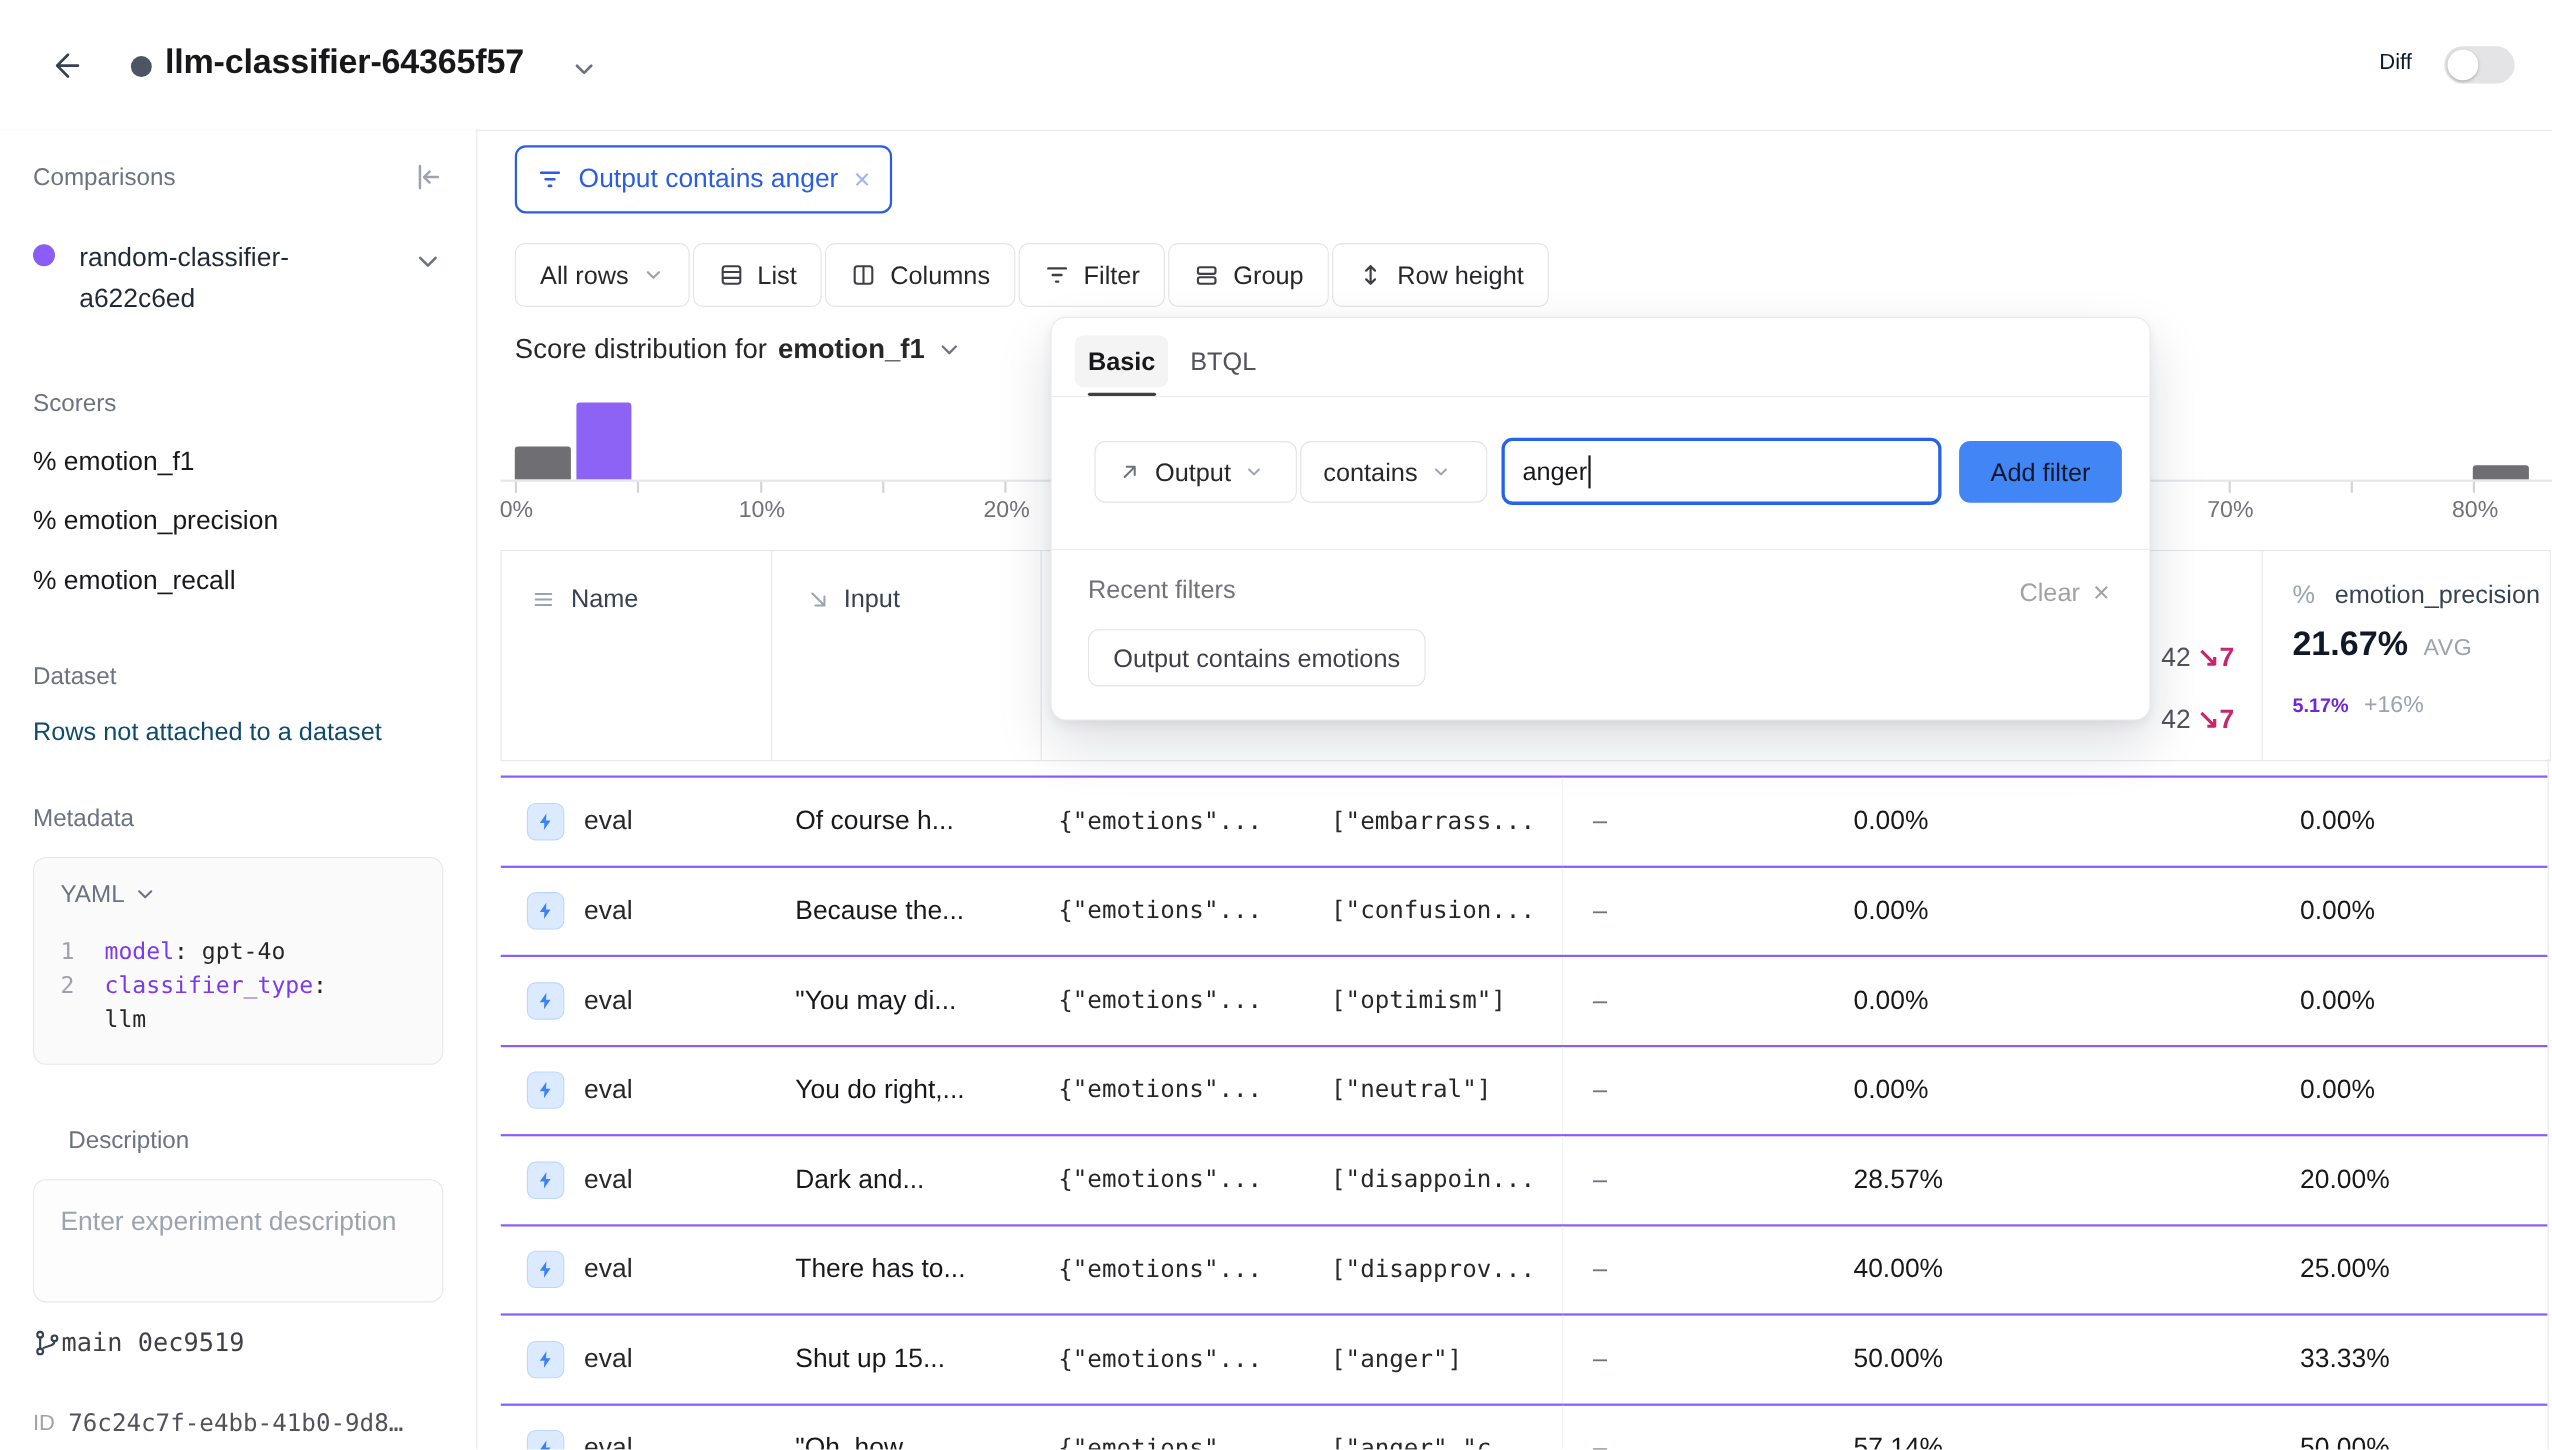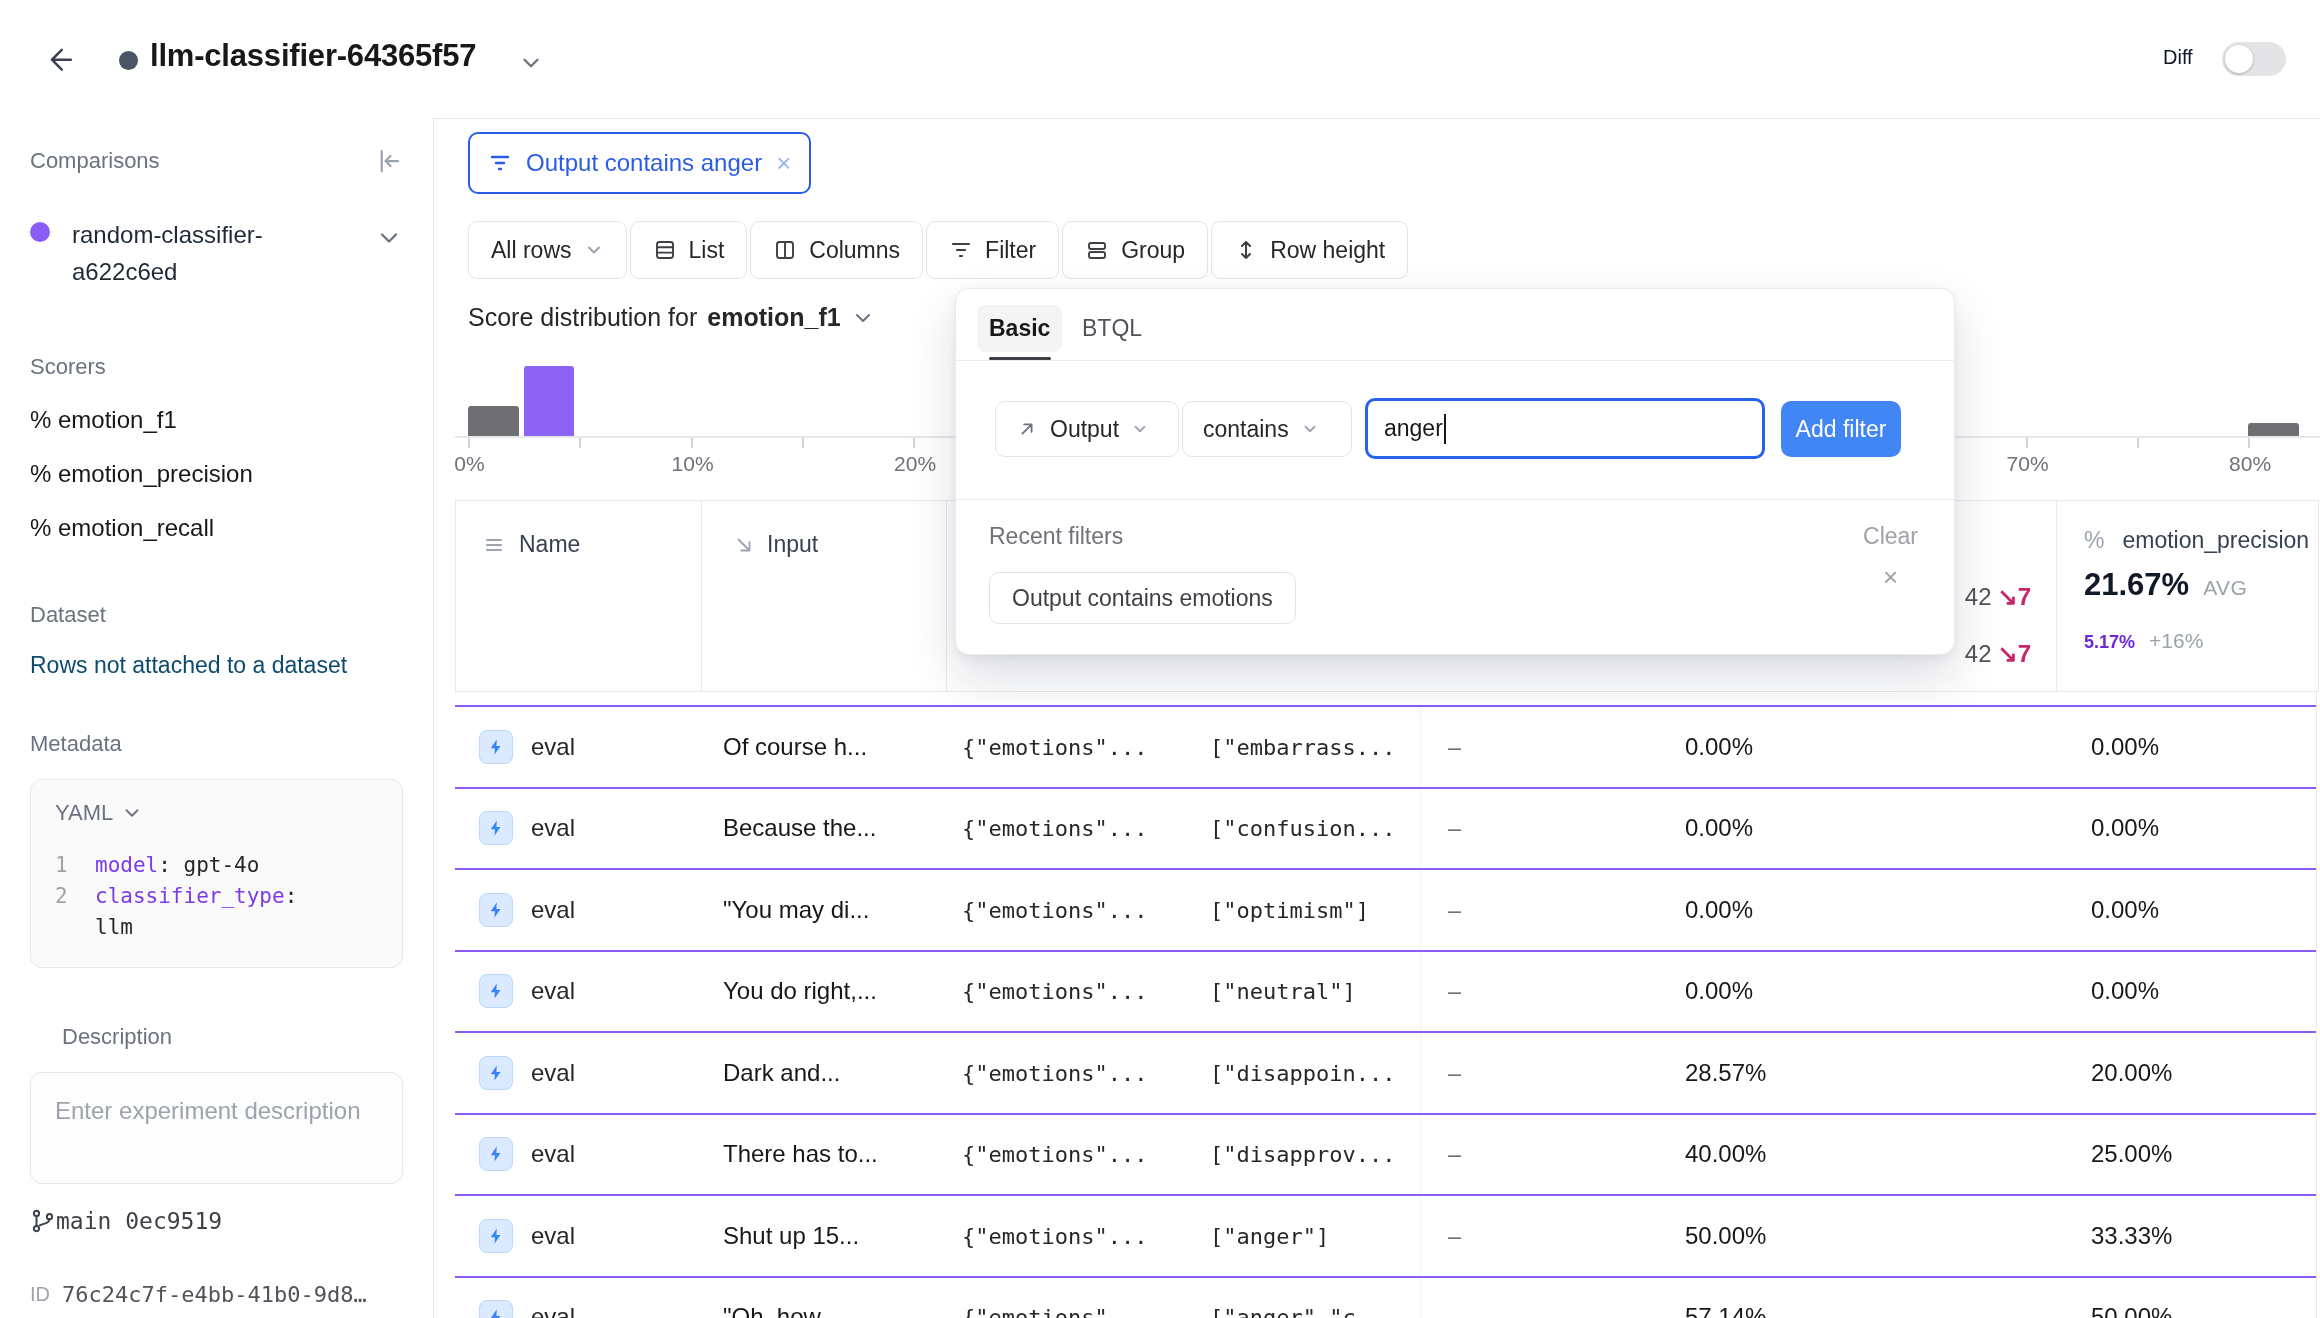--- a/index.html
+++ b/index.html
@@ -105,24 +105,24 @@
   .tab-underline{position:absolute;left:33px;top:68px;width:62px;height:3px;background:#3f3f46;border-radius:2px;}
   .tab-btql{position:absolute;left:126px;top:26px;font-size:23px;color:#52525b;}
   .pop-div1{position:absolute;left:0;right:0;top:71px;height:1px;background:#ececee;}
   .pop-div2{position:absolute;left:0;right:0;top:210px;height:1px;background:#ececee;}
   .fld-btn{position:absolute;top:112px;height:56px;border:1px solid #e4e4e7;border-radius:10px;background:#fff;
     display:flex;align-items:center;gap:12px;padding:0 20px;font-size:23px;font-weight:500;color:#27272a;box-sizing:border-box;}
   .fld-btn .icn{color:#6b7280;}
   .flt-input{position:absolute;left:409px;top:109px;width:400px;height:61px;border:3px solid #2563eb;border-radius:10px;background:#fff;
     box-sizing:border-box;display:flex;align-items:center;padding:0 16px;font-size:23px;color:#18181b;}
   .caret{display:inline-block;width:2px;height:30px;background:#18181b;margin-left:1px;vertical-align:middle;}
-  .add-btn{position:absolute;left:825px;top:112px;width:120px;height:56px;border-radius:10px;background:#4285f4;color:#ffffff;
+  .add-btn{position:absolute;left:825px;top:112px;width:148px;height:56px;border-radius:10px;background:#4285f4;color:#0f172a;
     font-size:23px;font-weight:500;display:flex;align-items:center;justify-content:center;border:none;}
   .recent-label{position:absolute;left:33px;top:234px;font-size:23px;color:#71717a;}
-  .clear-btn{position:absolute;right:36px;top:234px;display:flex;align-items:center;gap:12px;font-size:23px;color:#a1a1aa;flex-direction:column;}
+  .clear-btn{position:absolute;right:36px;top:234px;display:flex;align-items:center;gap:12px;font-size:23px;color:#a1a1aa;}
   .recent-chip{position:absolute;left:33px;top:283px;height:50px;border:1px solid #e4e4e7;border-radius:10px;background:#fff;
     display:flex;align-items:center;padding:0 22px;font-size:23px;color:#3f3f46;}
 </style>
 </head>
 <body>
 
 <div class="page">
 
   <div class="topbar">
     <div class="back-btn">

